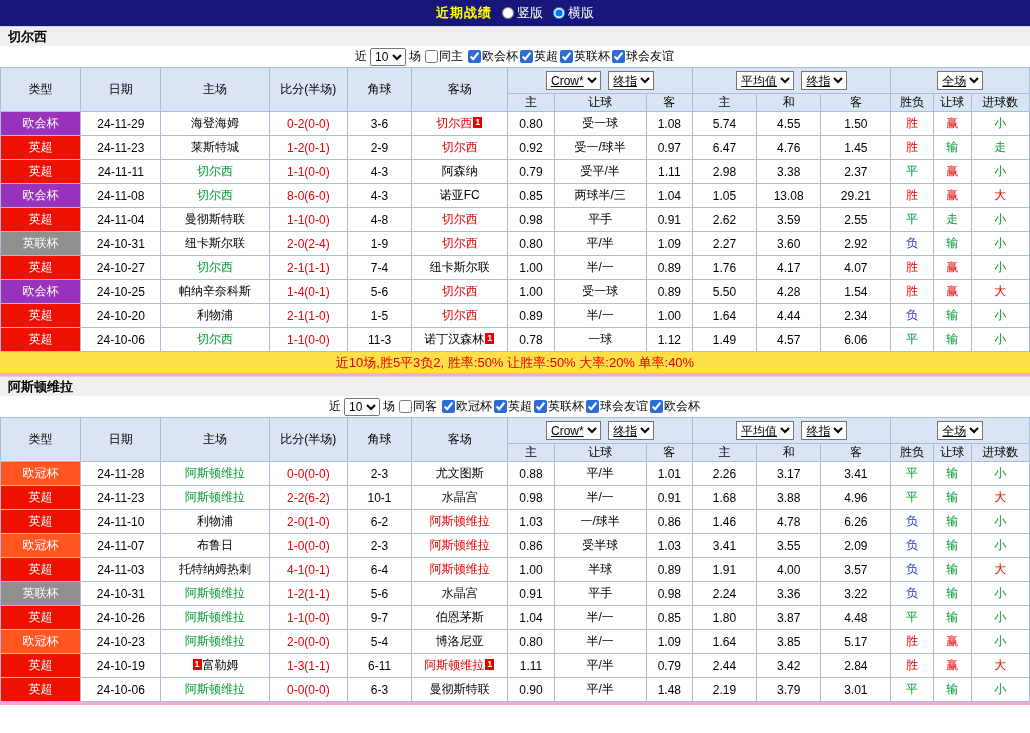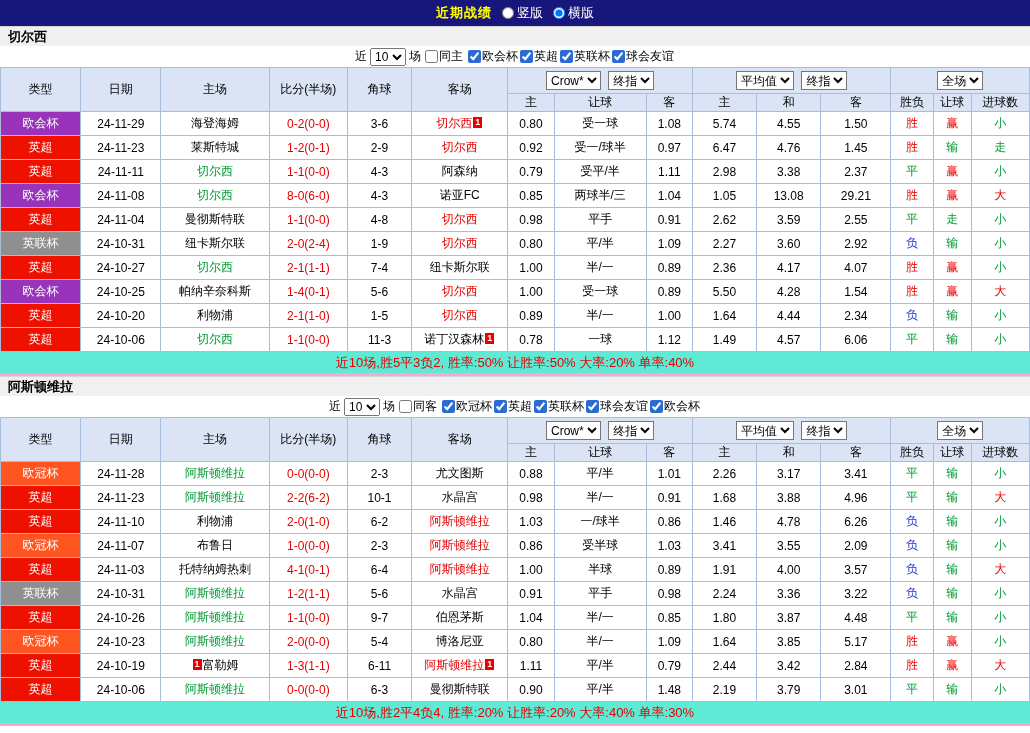--- a/index.html
+++ b/index.html
@@ -48,36 +48,36 @@
     border:1px solid #a8bdda;
     text-align:center;
     white-space:nowrap;
     overflow:hidden;
     padding:0 1px;
   }
   thead th{ background:#dbe4f4; font-weight:normal; color:#000; }
   tr.h1 th{ height:26px; }
   tr.h2 th{ height:15px; }
   tbody td{ height:24px; background:#fff; }
-  .hsel{ height:19px; font-size:12px; margin:0 2px; max-width:72px; background:#fff; }
+  .hsel{ height:19px; font-size:12px; margin:0 2px; max-width:72px; background:#fff;text-decoration:underline; }
   .type-cell{ color:#fff; }
   .score{ color:#e60000; }
   .badge{
     display:inline-block;
     background:#e60000; color:#fff;
     font-size:9px; font-weight:bold;
     line-height:11px; min-width:9px;
     padding:0 1px; margin:0 1px;
     vertical-align:2px; text-align:center;
   }
   .summary{
     height:21px; line-height:21px;
     text-align:center;
     color:#e60000; font-size:13px;
-    background:#5eead4;
+    background:#fde047;
   }
 </style>
 </head>
 <body>
 
 <div class="topbar">
   <span class="tb-title">近期战绩</span>
   <label class="tb-radio">
     <input type="radio" name="layout" style="">
     <span>竖版</span>
@@ -274,21 +274,21 @@
           <tr>
             <td class="type-cell" style="background: rgb(238, 17, 0);">英超</td>
             <td>24-10-27</td>
             <td><span style="color: rgb(0, 153, 51);">切尔西</span></td>
             <td class="score">2-1(1-1)</td>
             <td>7-4</td>
             <td><span>纽卡斯尔联</span></td>
             <td>1.00</td>
             <td>半/一</td>
             <td>0.89</td>
-            <td>2.36</td>
+            <td>1.76</td>
             <td>4.17</td>
             <td>4.07</td>
             <td style="color: rgb(230, 0, 0);">胜</td>
             <td style="color: rgb(230, 0, 0);">赢</td>
             <td style="color: rgb(0, 153, 51);">小</td>
           </tr>
           <tr>
             <td class="type-cell" style="background: rgb(153, 51, 187);">欧会杯</td>
             <td>24-10-25</td>
             <td><span>帕纳辛奈科斯</span></td>
@@ -593,15 +593,14 @@
             <td>1.48</td>
             <td>2.19</td>
             <td>3.79</td>
             <td>3.01</td>
             <td style="color: rgb(0, 153, 51);">平</td>
             <td style="color: rgb(0, 153, 51);">输</td>
             <td style="color: rgb(0, 153, 51);">小</td>
           </tr>
         </tbody>
     </table>
-    <div class="summary">近10场,胜2平4负4, 胜率:20% 让胜率:20% 大率:40% 单率:30%</div>
   </div>
 </div>
 
 </body></html>

